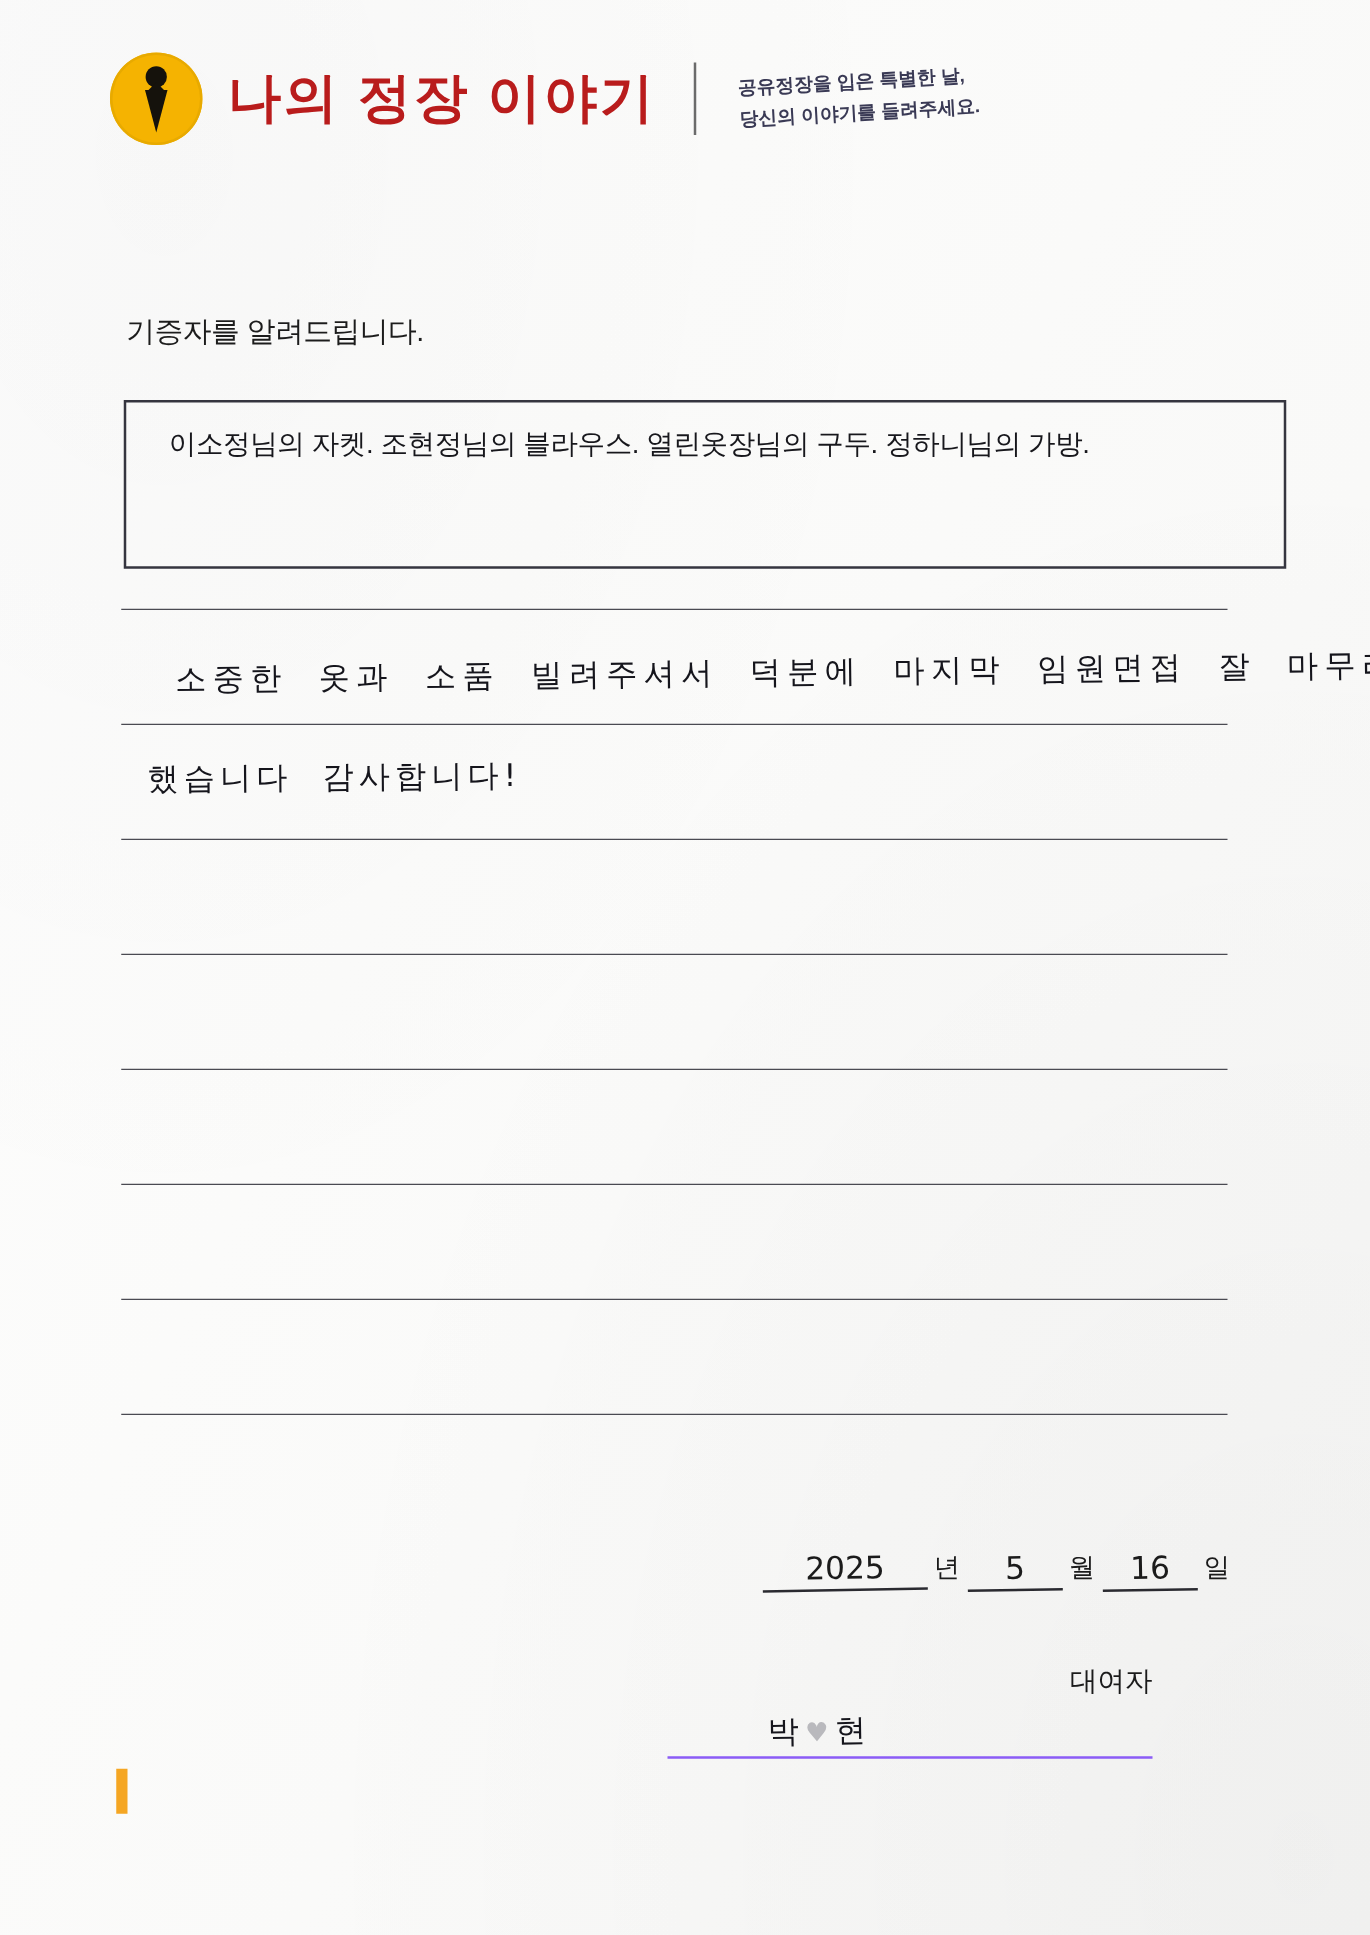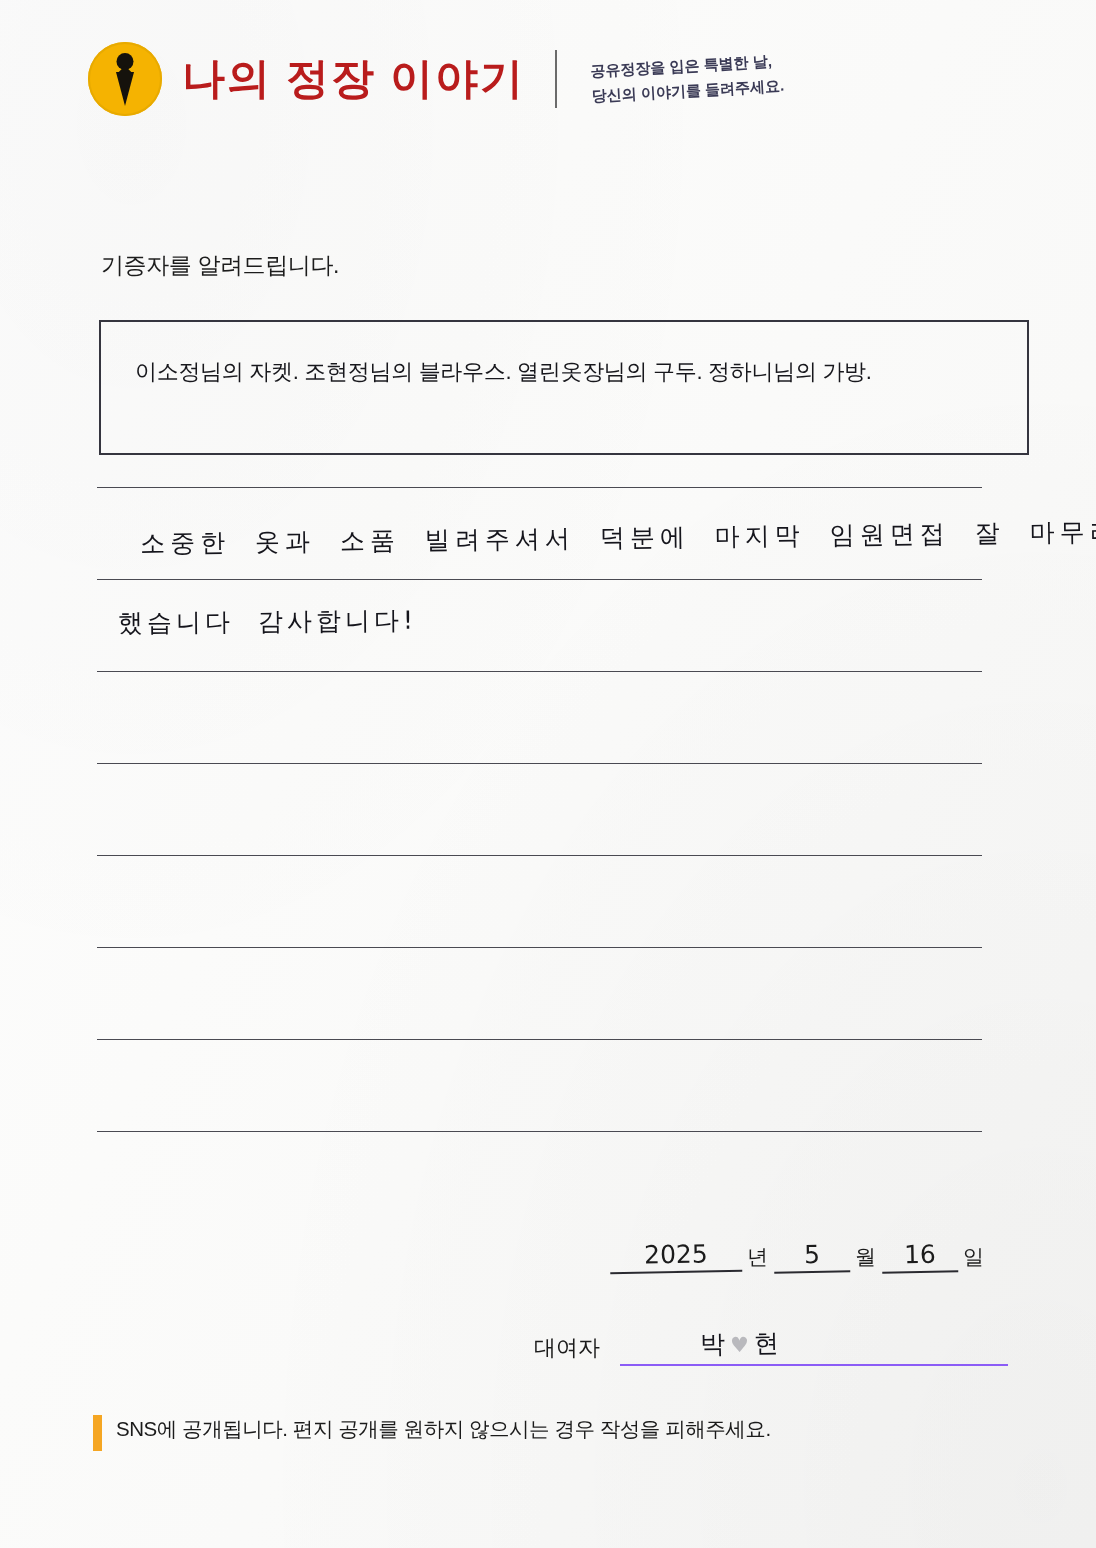--- a/index.html
+++ b/index.html
@@ -117,21 +117,21 @@
   .donor-box {
     position: absolute;
     left: 99px;
     top: 320px;
     width: 930px;
     height: 135px;
     border: 2px solid #35353f;
     box-sizing: border-box;
   }
   .donor-box .donor-text {
-    padding: 32px 34px 0 34px;
+    padding: 15px 34px 0 34px;
     font-size: 22px;
     line-height: 1.65;
     color: #17171c;
     letter-spacing: -0.3px;
   }
 
   
   .lines {
     position: absolute;
     left: 97px;
@@ -177,21 +177,20 @@
     right: 112px;
     top: 1240px;
     display: flex;
     align-items: flex-end;
     gap: 6px;
     font-size: 22px;
     color: #1b1b1b;
   }
   .date-field {
     display: flex;
-    align-items: flex-end;
     gap: 5px;
   }
   .date-val {
     font-family: "DejaVu Sans", sans-serif;
     font-size: 25px;
     border-bottom: 2px solid #2a2a30;
     padding: 0 10px 2px 10px;
     min-width: 56px;
     text-align: center;
     transform: rotate(-1deg);
@@ -202,21 +201,22 @@
     padding-bottom: 2px;
   }
 
   
   .renter-row {
     position: absolute;
     left: 534px;
     top: 1330px;
     display: flex;
     align-items: flex-end;
-    gap: 20px;
+    gap: 8px;
+    flex-direction: column;
   }
   .renter-label {
     font-size: 22px;
     color: #1b1b1b;
     padding-bottom: 3px;
   }
   .renter-line {
     width: 388px;
     border-bottom: 2px solid #8b5cf6;
     position: relative;
@@ -327,15 +327,14 @@
   <span class="renter-line">
     <span class="renter-name">
       <span>박</span><span class="heart">♥</span><span>현</span>
     </span>
   </span>
 </div>
 
 <div class="notice">
   <div class="notice-bar"></div>
   <div class="notice-text">
-    <div>SNS에 공개됩니다. 편지 공개를 원하지 않으시는 경우 작성을 피해주세요.</div>
   </div>
 </div>
 
 </body></html>

